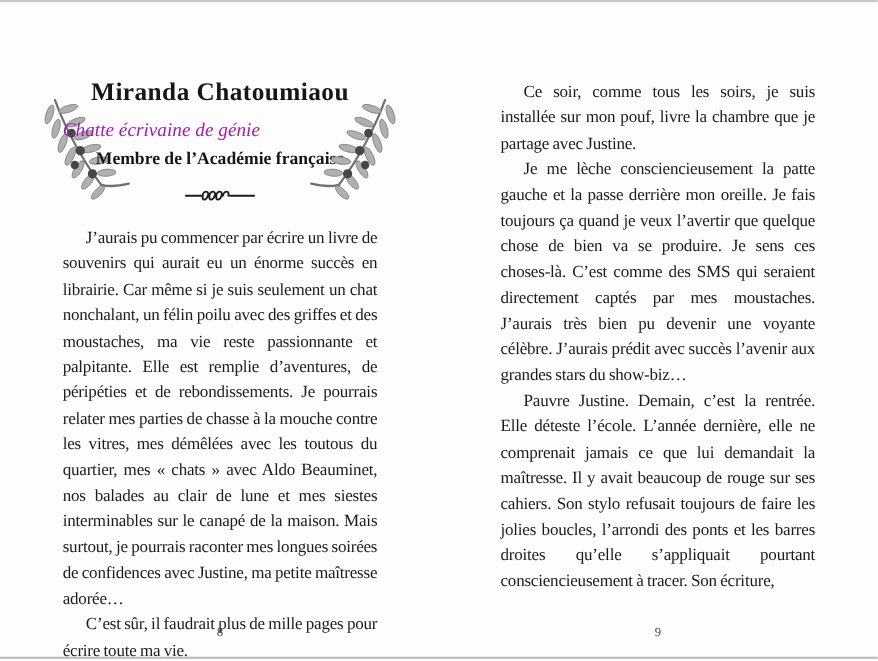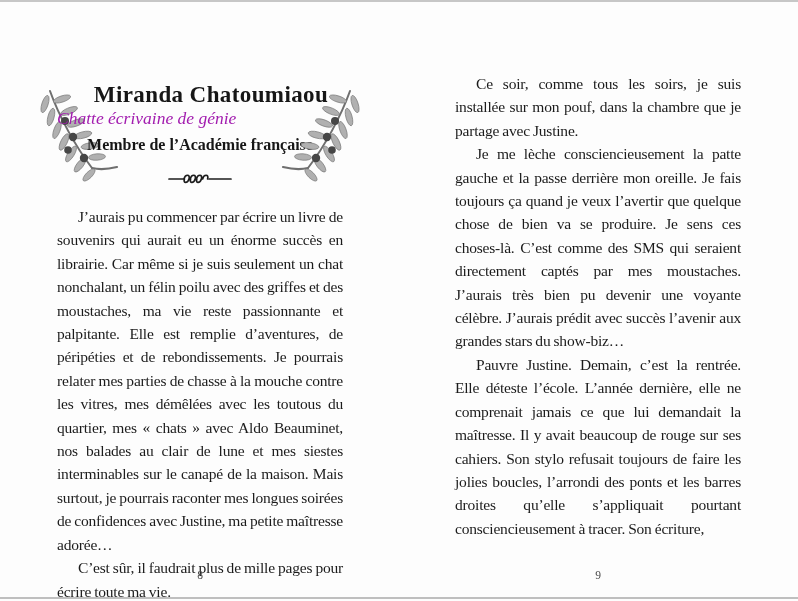--- a/index.html
+++ b/index.html
@@ -14,21 +14,21 @@
   .rule.top{top:0;height:2px;}
   .rule.bottom{top:597px;height:2px;background:#bfbfbf;}
 
   .page{position:absolute;top:0;width:286px;height:601px;}
   .page.left{left:57px;}
   .page.right{left:455px;}
 
   .chapter-header{position:absolute;top:0;left:0;width:286px;}
   .author-title{
     position:absolute;top:71px;left:-10px;width:306px;text-align:center;
-    font-size:23px;font-weight:bold;letter-spacing:.4px;color:#161616;margin:11px;
+    font-size:23px;font-weight:bold;letter-spacing:.4px;color:#161616;margin:0;
   }
   .author-subtitle{
     position:absolute;top:108px;left:0;width:286px;text-align:left;
     font-size:17.5px;font-style:italic;color:#a21caf;
   }
   .author-affiliation{
     position:absolute;top:136px;left:0;width:286px;text-align:center;
     font-size:16px;font-weight:bold;color:#161616;
   }
   .branch{position:absolute;width:86px;height:106px;}
@@ -143,21 +143,21 @@
     <div class="body-text">
       <p>J’aurais pu commencer par écrire un livre de souvenirs qui aurait eu un énorme succès en librairie. Car même si je suis seulement un chat nonchalant, un félin poilu avec des griffes et des moustaches, ma vie reste passionnante et palpitante. Elle est remplie d’aventures, de péripéties et de rebondissements. Je pourrais relater mes parties de chasse à la mouche contre les vitres, mes démêlées avec les toutous du quartier, mes «&nbsp;chats&nbsp;» avec Aldo Beauminet, nos balades au clair de lune et mes siestes interminables sur le canapé de la maison. Mais surtout, je pourrais raconter mes longues soirées de confidences avec Justine, ma petite maîtresse adorée…</p>
       <p>C’est sûr, il faudrait plus de mille pages pour écrire toute ma vie.</p>
     </div>
 
     <div class="page-number">8</div>
   </div>
 
   <div class="page right">
     <div class="body-text">
-      <p>Ce soir, comme tous les soirs, je suis installée sur mon pouf, dans la chambre que je partage avec Justine.</p>
+      <p>Ce soir, comme tous les soirs, je suis installée sur mon pouf, livre la chambre que je partage avec Justine.</p>
       <p>Je me lèche consciencieusement la patte gauche et la passe derrière mon oreille. Je fais toujours ça quand je veux l’avertir que quelque chose de bien va se produire. Je sens ces choses-là. C’est comme des SMS qui seraient directement captés par mes moustaches. J’aurais très bien pu devenir une voyante célèbre. J’aurais prédit avec succès l’avenir aux grandes stars du show-biz…</p>
       <p>Pauvre Justine. Demain, c’est la rentrée. Elle déteste l’école. L’année dernière, elle ne comprenait jamais ce que lui demandait la maîtresse. Il y avait beaucoup de rouge sur ses cahiers. Son stylo refusait toujours de faire les jolies boucles, l’arrondi des ponts et les barres droites qu’elle s’appliquait pourtant consciencieusement à tracer. Son écriture,</p>
     </div>
 
     <div class="page-number">9</div>
   </div>
 
   <div class="rule bottom"></div>
 </div>
 

